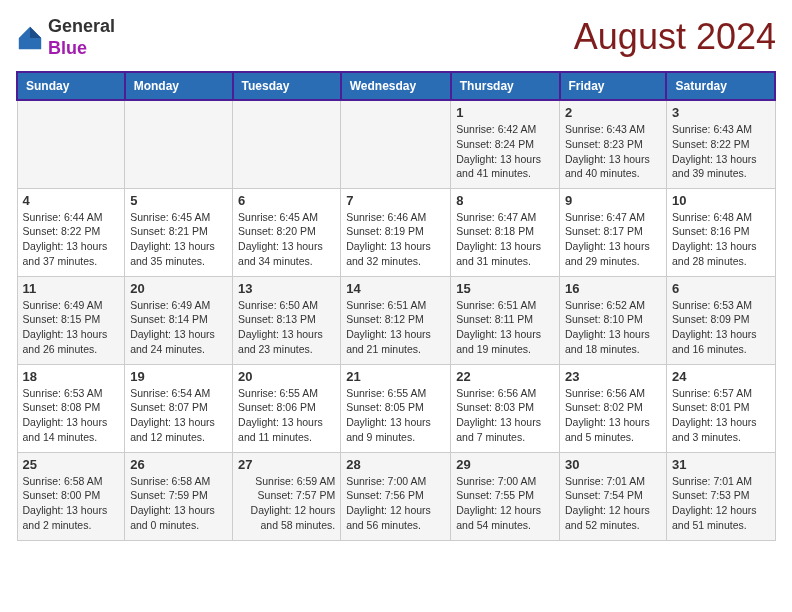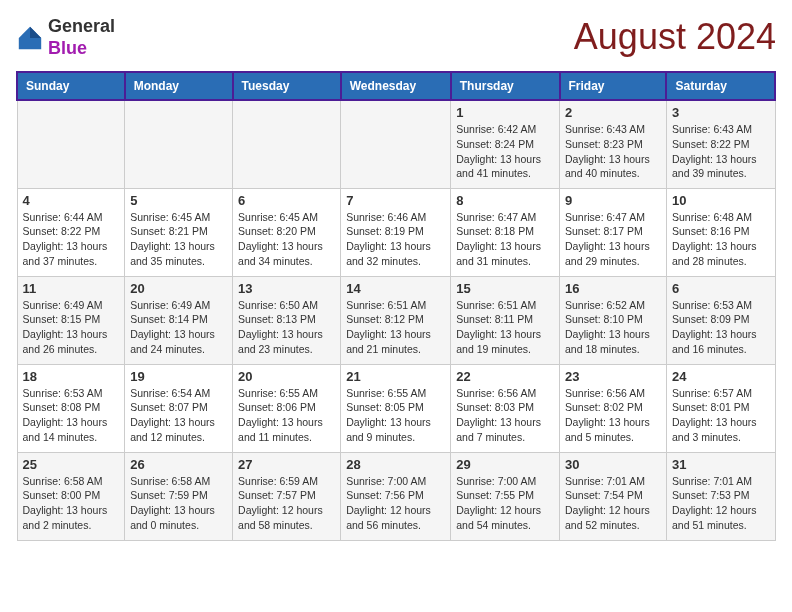--- a/index.html
+++ b/index.html
@@ -308,21 +308,21 @@
         </td>
         <td>
           <div class="day-number">26</div>
           <div class="day-info" style="white-space: pre-line;">Sunrise: 6:58 AM
 Sunset: 7:59 PM
 Daylight: 13 hours
 and 0 minutes.</div>
         </td>
         <td>
           <div class="day-number">27</div>
-          <div class="day-info" style="white-space: pre-line;">Sunrise: 6:59 AM
+          <div class="day-info" style="white-space: pre-line; text-align: right;">Sunrise: 6:59 AM
 Sunset: 7:57 PM
 Daylight: 12 hours
 and 58 minutes.</div>
         </td>
         <td>
           <div class="day-number">28</div>
           <div class="day-info" style="white-space: pre-line;">Sunrise: 7:00 AM
 Sunset: 7:56 PM
 Daylight: 12 hours
 and 56 minutes.</div>

